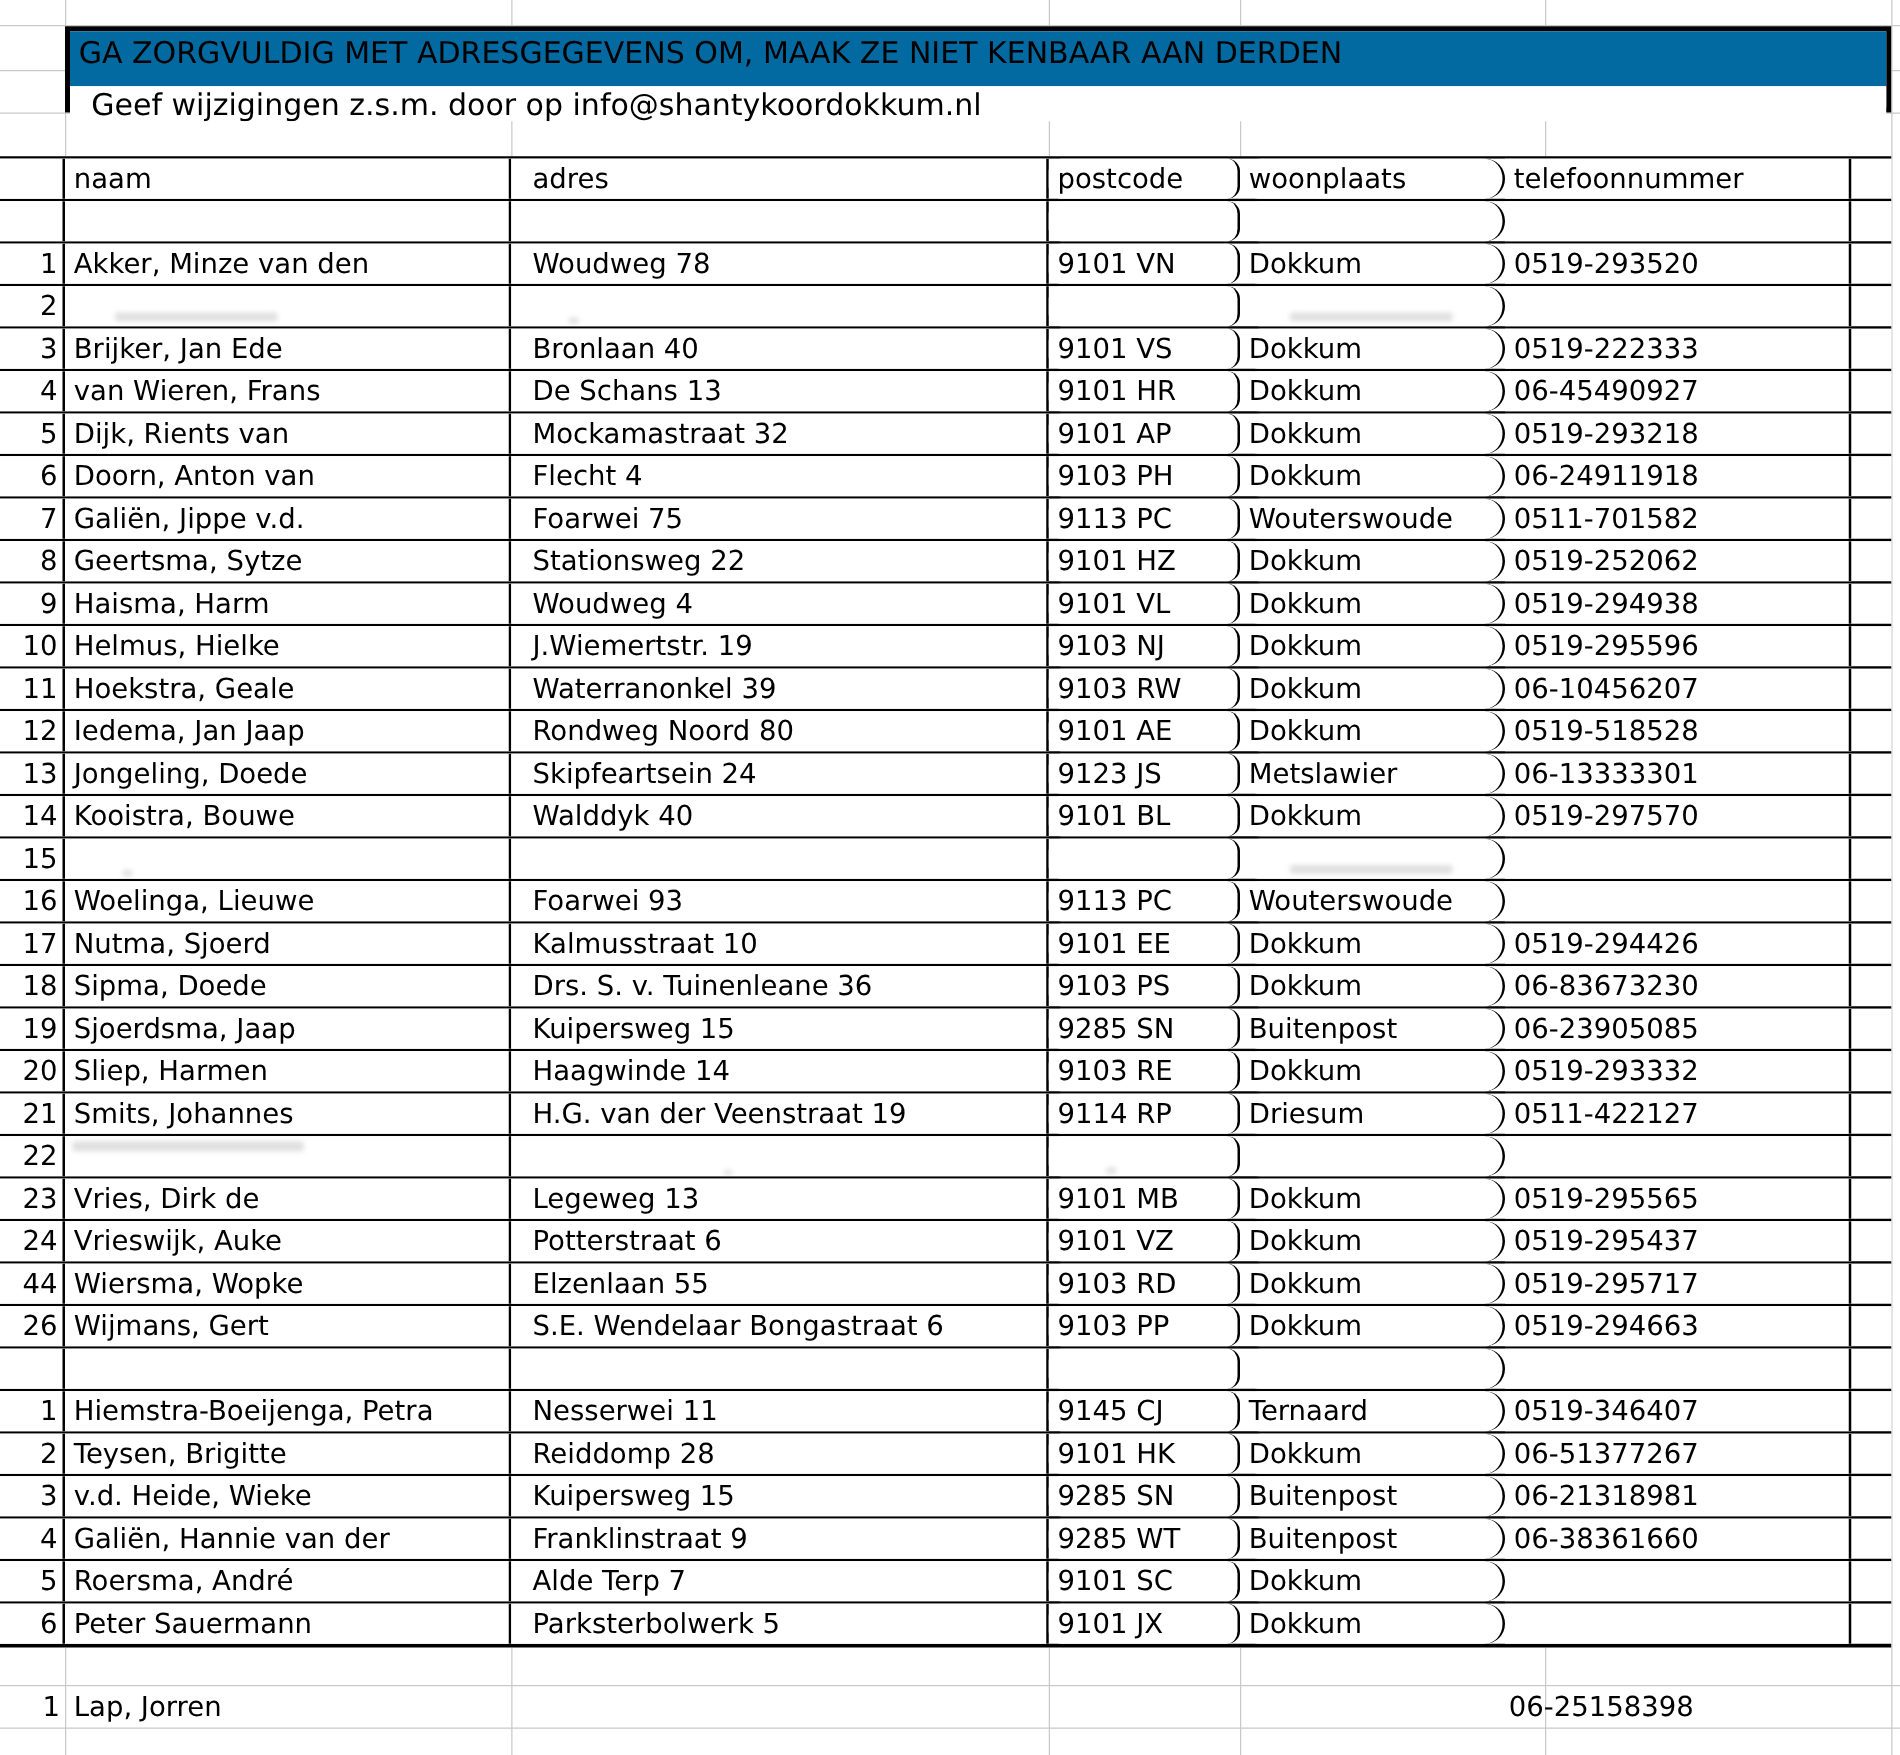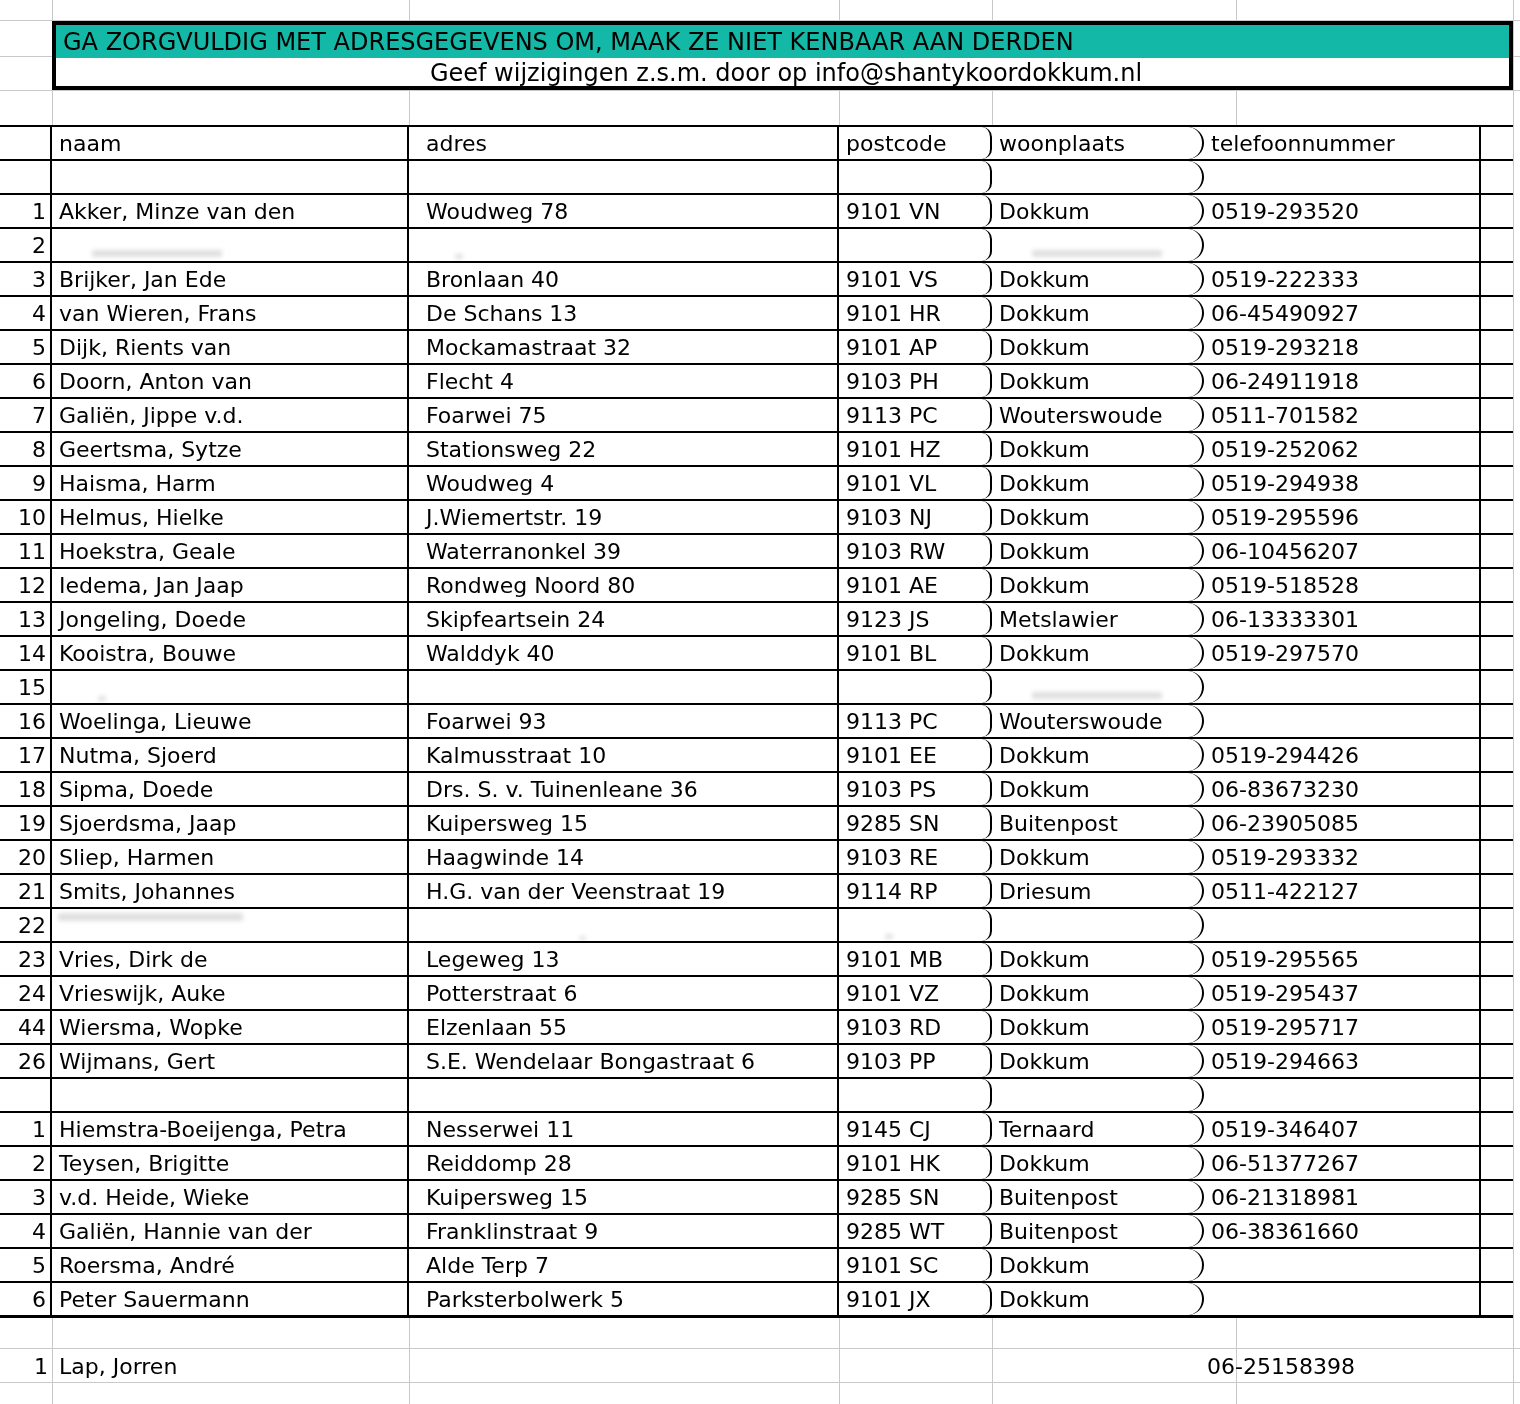--- a/index.html
+++ b/index.html
@@ -6,22 +6,22 @@
   body{width:1520px;height:1404px;font-family:"DejaVu Sans","Liberation Sans",sans-serif;color:#000;}
   .sheet{position:relative;width:1520px;height:1404px;overflow:hidden;background:#fff;}
 
   
   .glv{position:absolute;top:0;width:1px;height:1404px;background:#c9c9c9;z-index:0;}
   .glh{position:absolute;left:0;width:1520px;height:1px;background:#c9c9c9;z-index:0;}
 
   
   .notice{position:absolute;left:52px;top:21px;width:1461px;height:69px;box-sizing:border-box;
           border:4px solid #000;background:#fff;z-index:2;}
-  .notice .l1{height:33px;background:#14b8a6;font-size:24px;line-height:34px;padding-left:7px;white-space:nowrap;overflow:hidden;}
-  .notice .l2{height:28px;background:#fff;font-size:24px;line-height:30px;padding-left:7px;white-space:nowrap;overflow:hidden;text-align:center;}
+  .notice .l1{height:44px;background:#0369a1;font-size:24px;line-height:34px;padding-left:7px;white-space:nowrap;overflow:hidden;}
+  .notice .l2{height:28px;background:#fff;font-size:24px;line-height:30px;padding-left:17px;white-space:nowrap;overflow:hidden;}
 
   
   .xtable{position:absolute;left:0;top:125px;width:1513px;box-sizing:border-box;
           border-top:2px solid #000;background:#fff;z-index:2;}
   .row{display:flex;height:34px;box-sizing:border-box;border-bottom:2px solid #000;background:#fff;}
   .row.last{border-bottom:3px solid #000;height:35px;}
   .c{box-sizing:border-box;border-right:2px solid #000;font-size:22px;display:flex;align-items:center;
      position:relative;overflow:hidden;white-space:nowrap;background:#fff;}
   .c.num{width:52px;justify-content:flex-end;padding-right:4px;}
   .c.naam{width:357px;padding-left:7px;}

